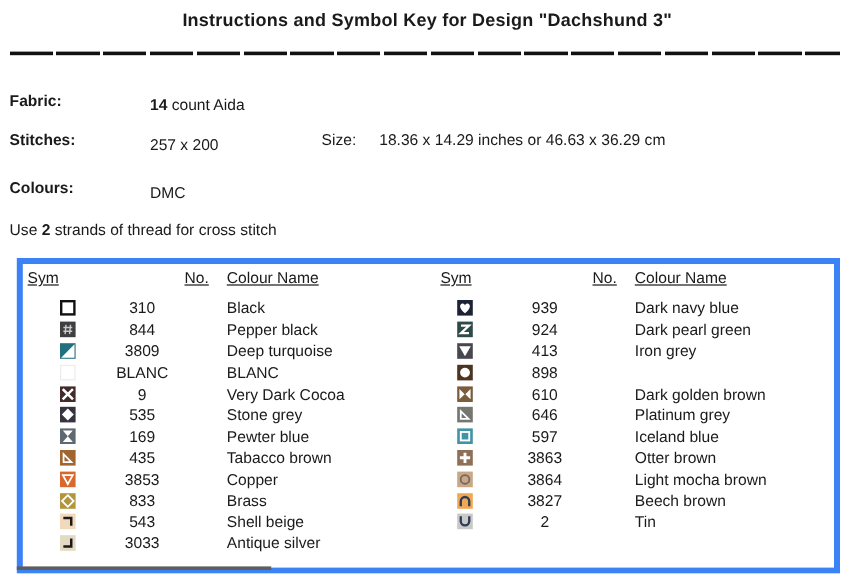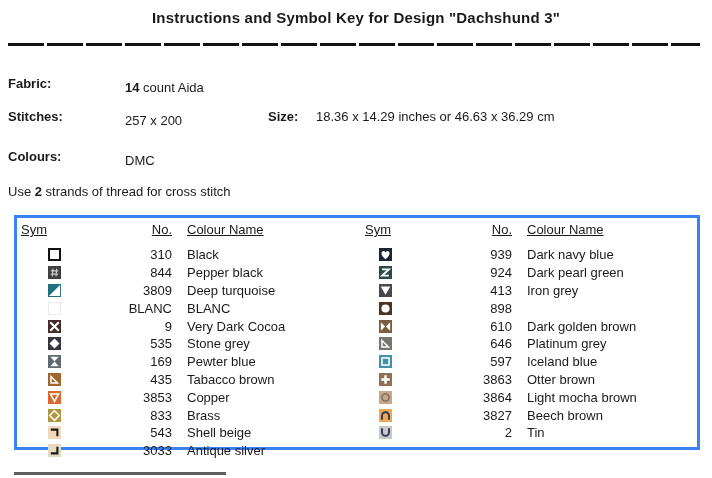--- a/index.html
+++ b/index.html
@@ -11,46 +11,46 @@
     position:absolute;top:9px;left:0;width:100%;text-align:center;
     font-size:15px;font-weight:bold;letter-spacing:.2px;
   }
   .rule{
     position:absolute;top:43px;left:8px;width:692px;height:3px;
     background:repeating-linear-gradient(90deg,#111 0,#111 36px,rgba(0,0,0,0) 36px,rgba(0,0,0,0) 39px);
   }
   .info-line{position:absolute;left:8px;width:700px;font-size:13px;white-space:nowrap}
   .lab{font-weight:bold}
   .pos-val{position:absolute;left:117px;top:4px}
-  .pos-size-lab{position:absolute;left:260px;top:0;font-weight:bold}
+  .pos-size-lab{position:absolute;left:260px;top:0;font-weight:normal}
   .pos-size-val{position:absolute;left:308px;top:0}
   .keytable{
-    position:absolute;left:14px;top:215px;width:686px;height:235px;
-    border:3px solid #3b82f6;box-sizing:border-box;display:flex;background:#fff;
+    position:absolute;left:14px;top:215px;width:686px;height:263px;
+    border:5px solid #3b82f6;box-sizing:border-box;display:flex;background:#fff;
   }
   .half{padding-top:4px;box-sizing:border-box}
   .half.left{width:344px;--pad:31px;--no:111px}
   .half.right{flex:1;--pad:18px;--no:120px}
   .key-header,.key-row{
     display:grid;grid-template-columns:var(--pad) 13px var(--no) 15px 1fr;
     align-items:center;font-size:13px;
   }
   .key-header{height:18px;align-items:start}
   .key-header span{text-decoration:underline}
   .h-sym{grid-column:1/3;margin-left:4px}
   .h-no{grid-column:3;text-align:right}
   .h-name{grid-column:5}
   .rows{margin-top:6px}
   .key-row{height:17.8px}
   .sym-box{
     grid-column:2;width:13px;height:13px;box-sizing:border-box;
     display:flex;align-items:center;justify-content:center;
   }
   .sym-box svg{display:block}
-  .key-no{grid-column:3;text-align:right}
+  .key-no{grid-column:3;text-align:center}
   .key-name{grid-column:5}
   .footer-rule{position:absolute;left:14px;top:472px;width:212px;height:3px;background:#5e5e5e}
 </style>
 </head>
 <body>
 
 <div class="title">Instructions and Symbol Key for Design "Dachshund 3"</div>
 <div class="rule"></div>
 
 <div class="info-line" style="top:76px">

